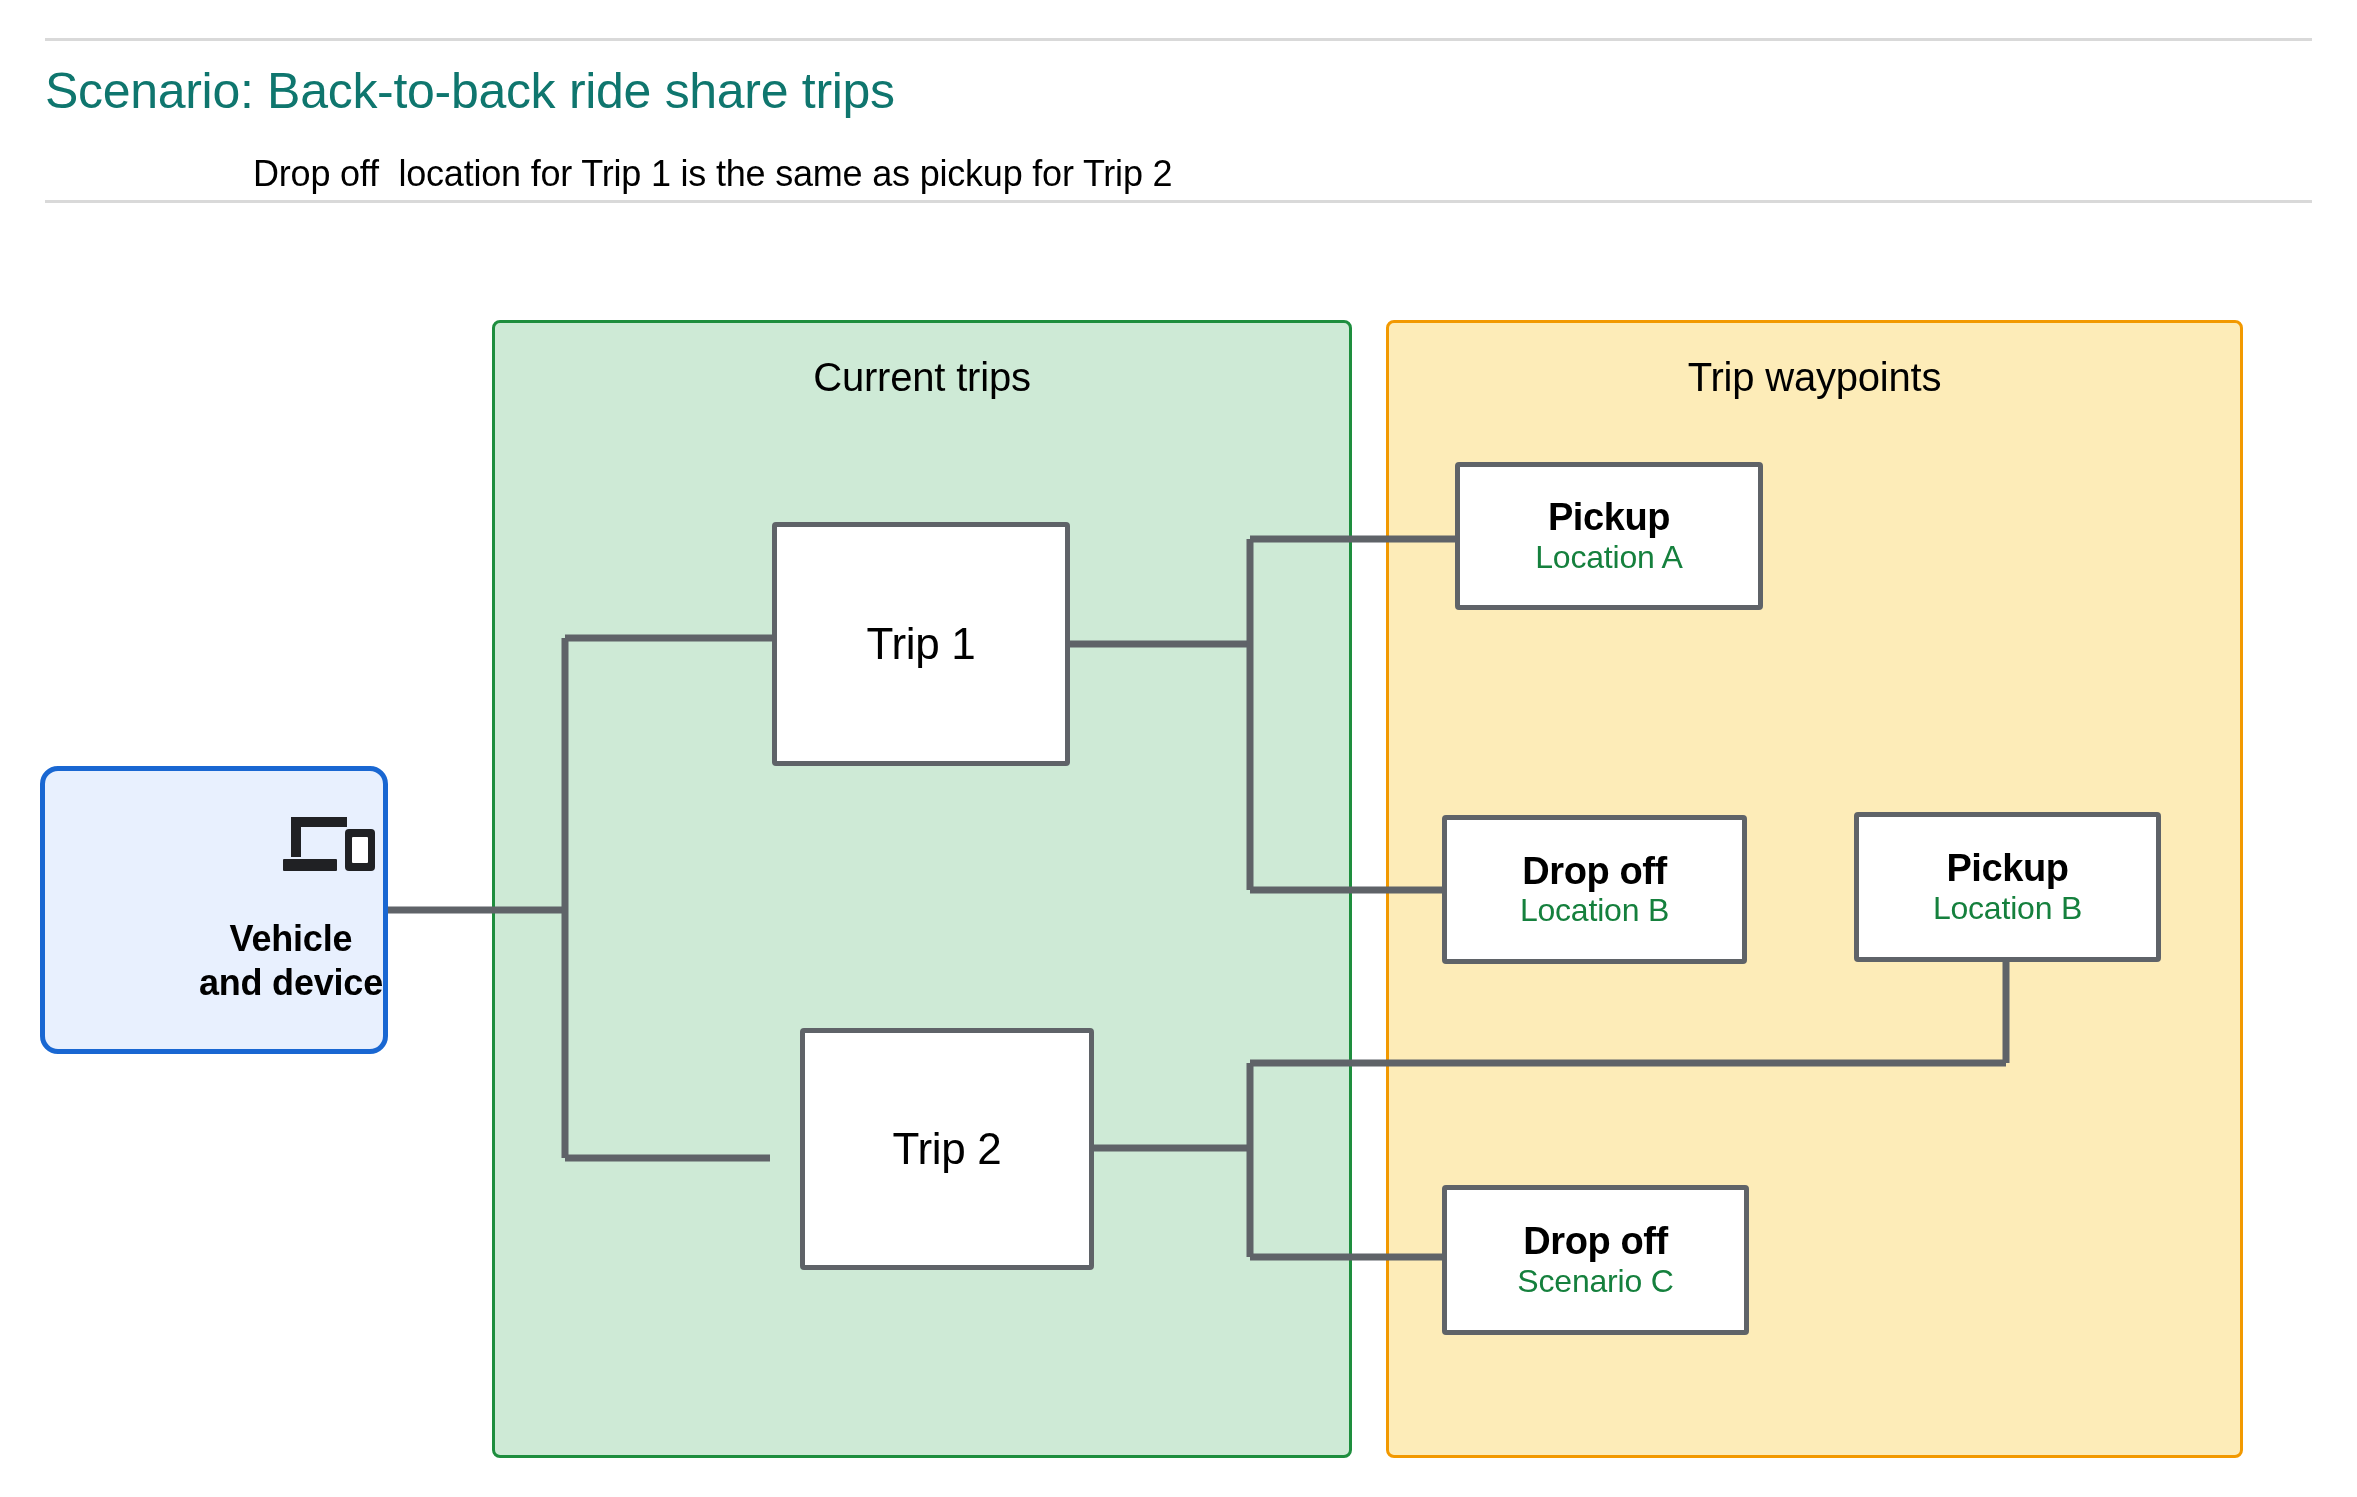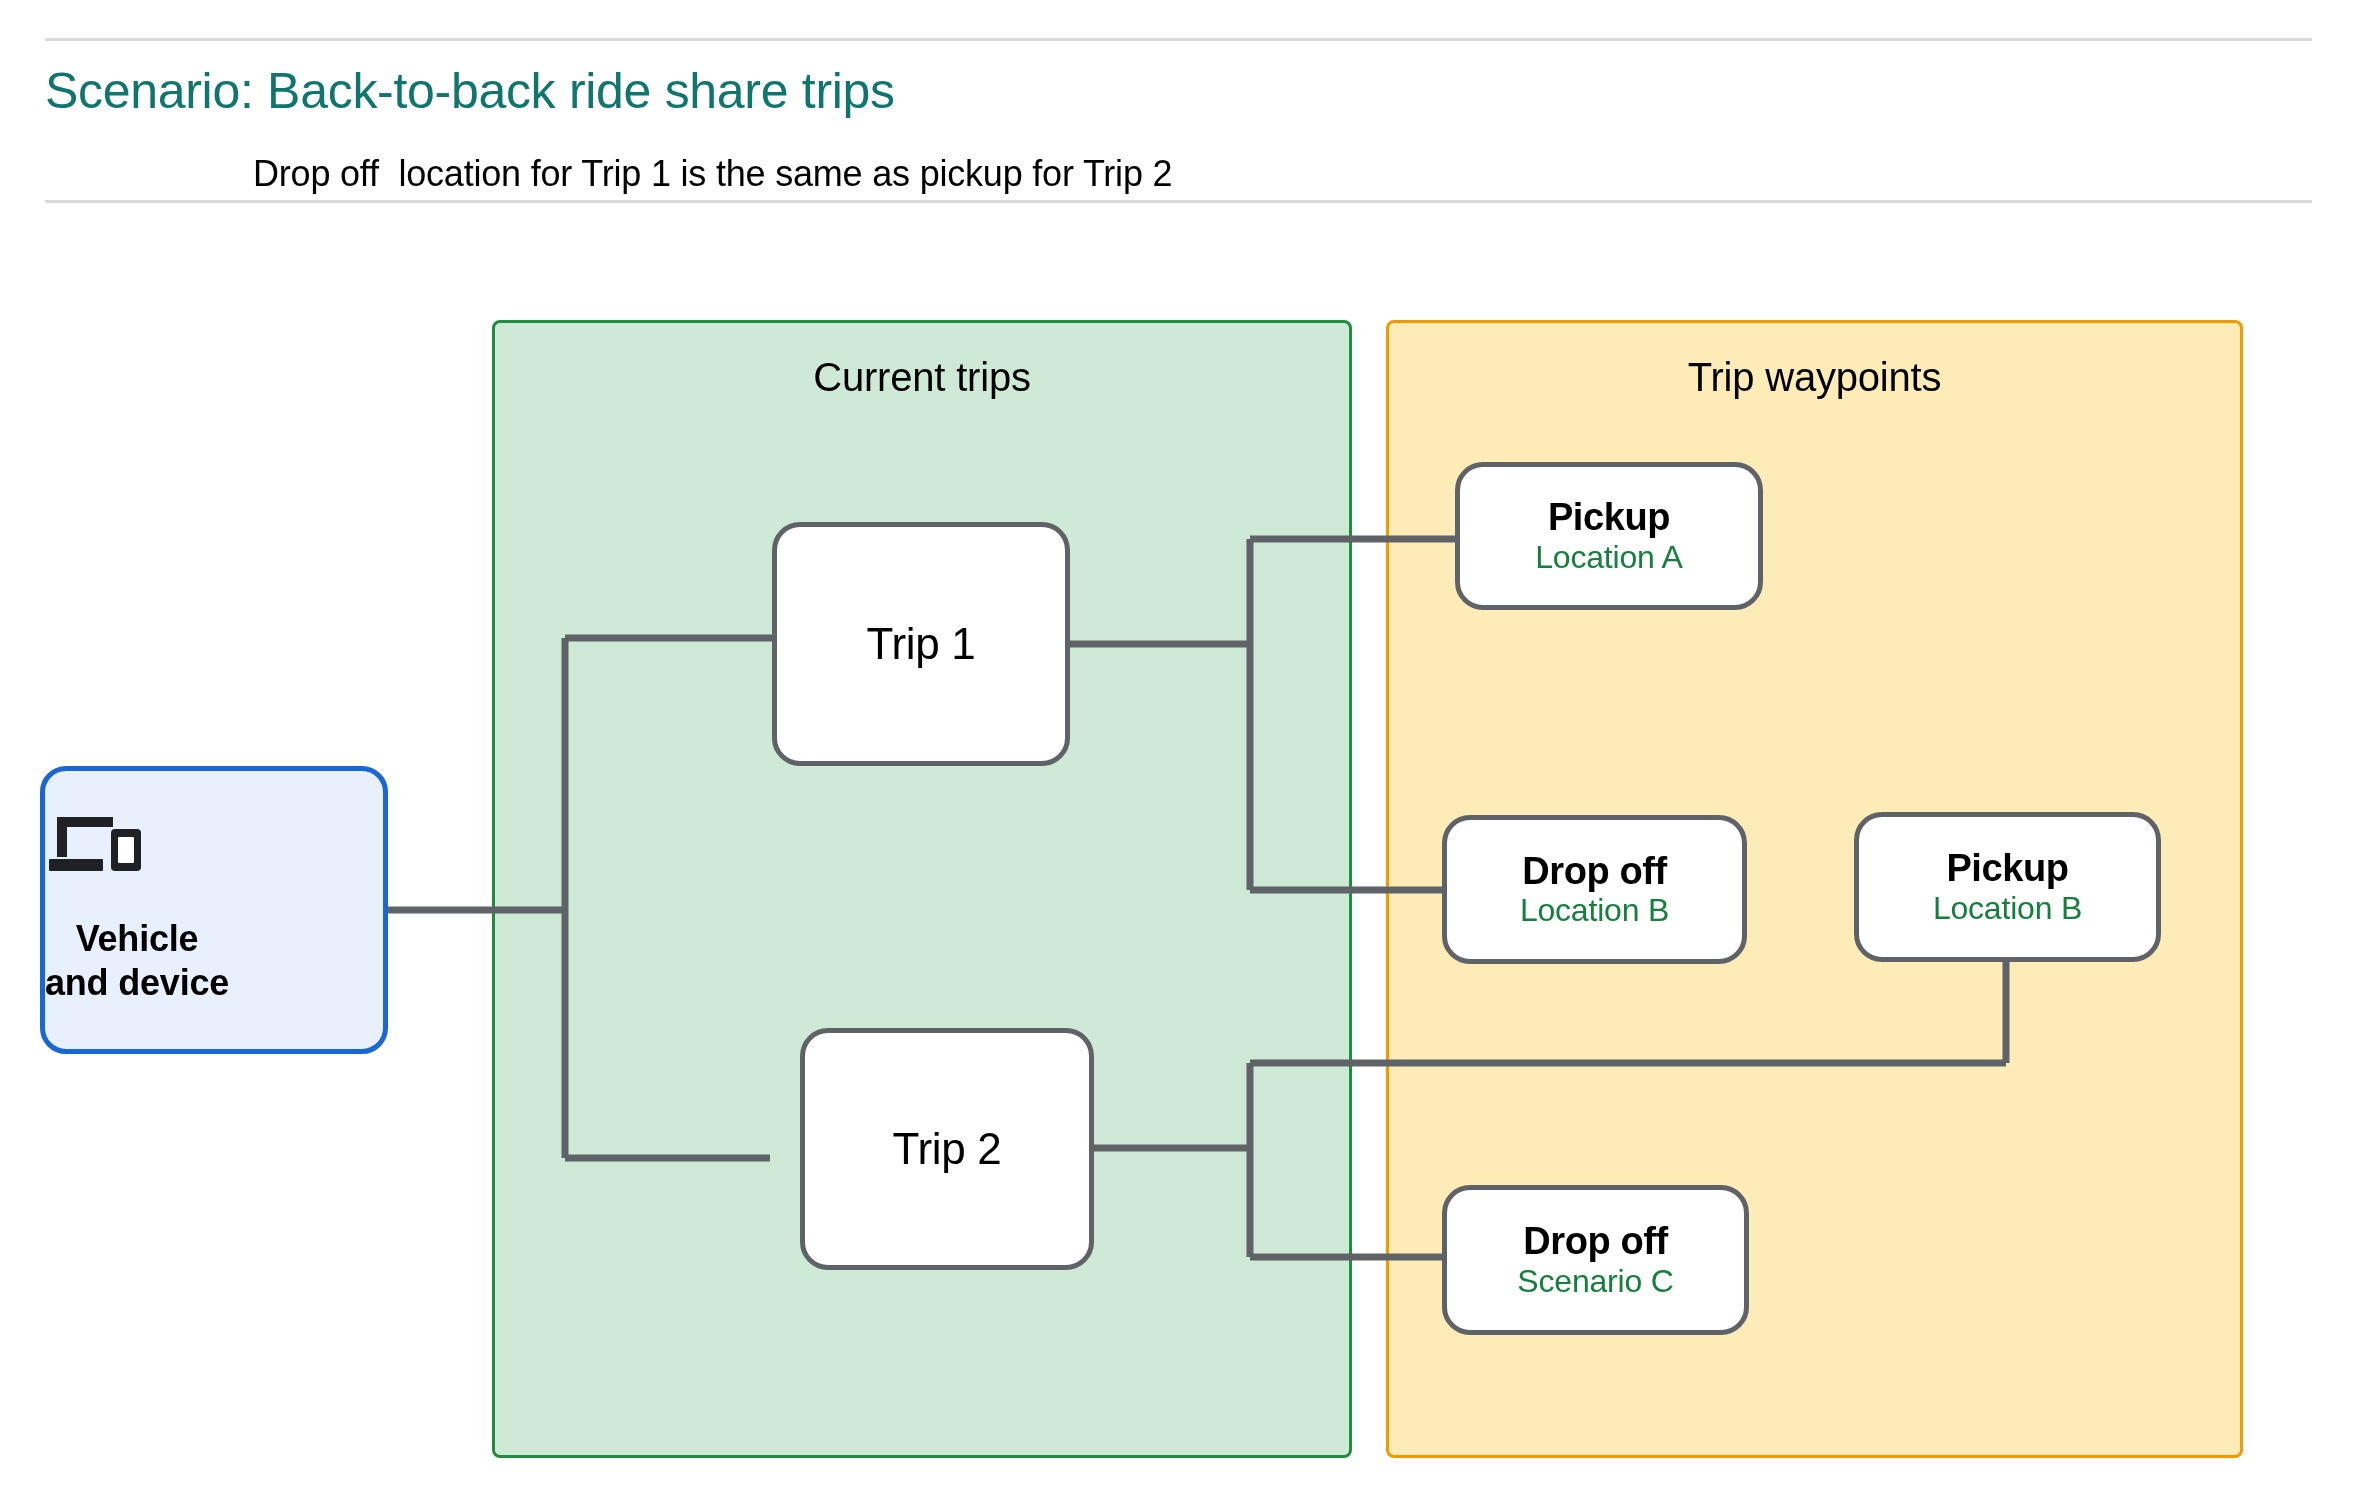--- a/index.html
+++ b/index.html
@@ -44,41 +44,41 @@
     text-align:center;font-size:40px;font-weight:normal;
     letter-spacing:-0.2px;color:#000;
   }
 
   
   #wires{position:absolute;left:0;top:0;width:2357px;height:1497px;}
 
   
   .node{
     position:absolute;box-sizing:border-box;
-    background:#ffffff;border:5px solid #5f6368;border-radius:28px;
+    background:#ffffff;border:5px solid #5f6368;border-radius:4px;
     display:flex;flex-direction:column;align-items:center;justify-content:center;
     text-align:center;
   }
   .node .title{font-size:38px;font-weight:bold;letter-spacing:-0.4px;color:#000;line-height:1.12;}
   .node .sub{font-size:32px;font-weight:normal;letter-spacing:-0.2px;color:#15803d;line-height:1.15;}
   .node .plain{font-size:44px;font-weight:normal;letter-spacing:-0.3px;color:#000;}
 
   #node-trip-1{left:772px;top:522px;width:298px;height:244px;}
   #node-trip-2{left:770px;top:1028px;width:294px;height:242px;margin-left:30px;}
 
   #node-pickup-a{left:1455px;top:462px;width:308px;height:148px;}
   #node-dropoff-b{left:1442px;top:815px;width:305px;height:149px;}
   #node-pickup-b{left:1854px;top:812px;width:307px;height:150px;}
   #node-dropoff-c{left:1442px;top:1185px;width:307px;height:150px;}
 
   
   #node-vehicle{
     position:absolute;left:40px;top:766px;width:348px;height:288px;
-    box-sizing:border-box;background:#e8f0fe;border:5px solid #1967d2;border-radius:26px;
-    display:flex;flex-direction:column;align-items:flex-start;justify-content:flex-start;
+    box-sizing:border-box;background:#e8f0fe;border:5px solid #1967d2;border-radius:18px;
+    display:flex;flex-direction:column;align-items:flex-end;justify-content:flex-start;
   }
   #device-icon{margin-top:42px;width:104px;height:62px;display:block;}
   #vehicle-label{
     margin-top:42px;font-size:36px;font-weight:bold;letter-spacing:-0.2px;
     line-height:1.22;text-align:center;color:#000;white-space:pre-line;
   }
 </style>
 </head>
 <body>
 

